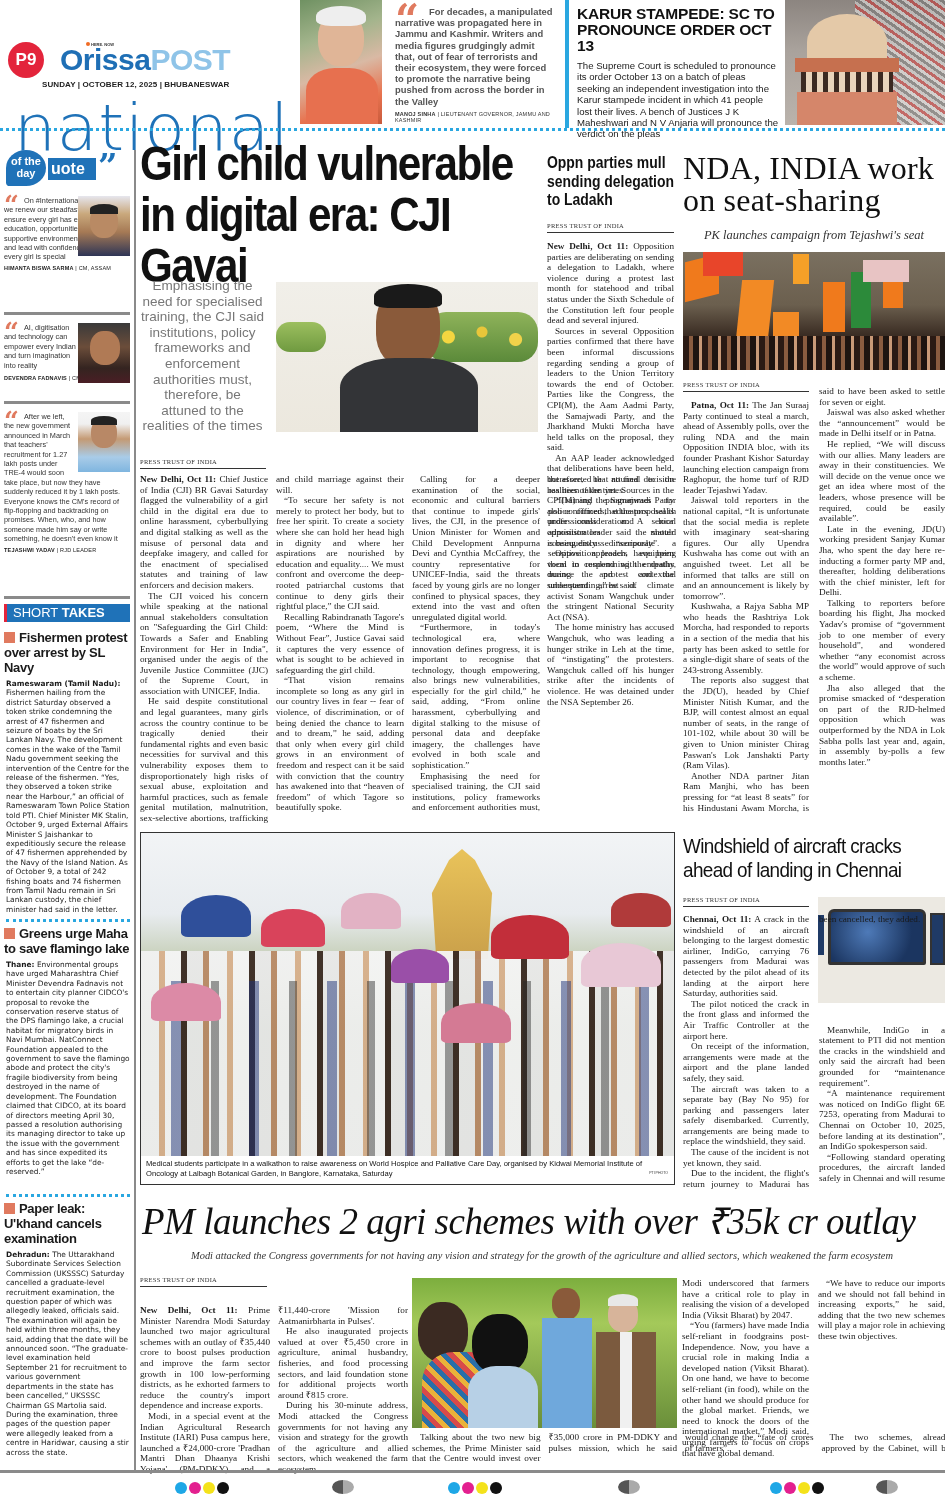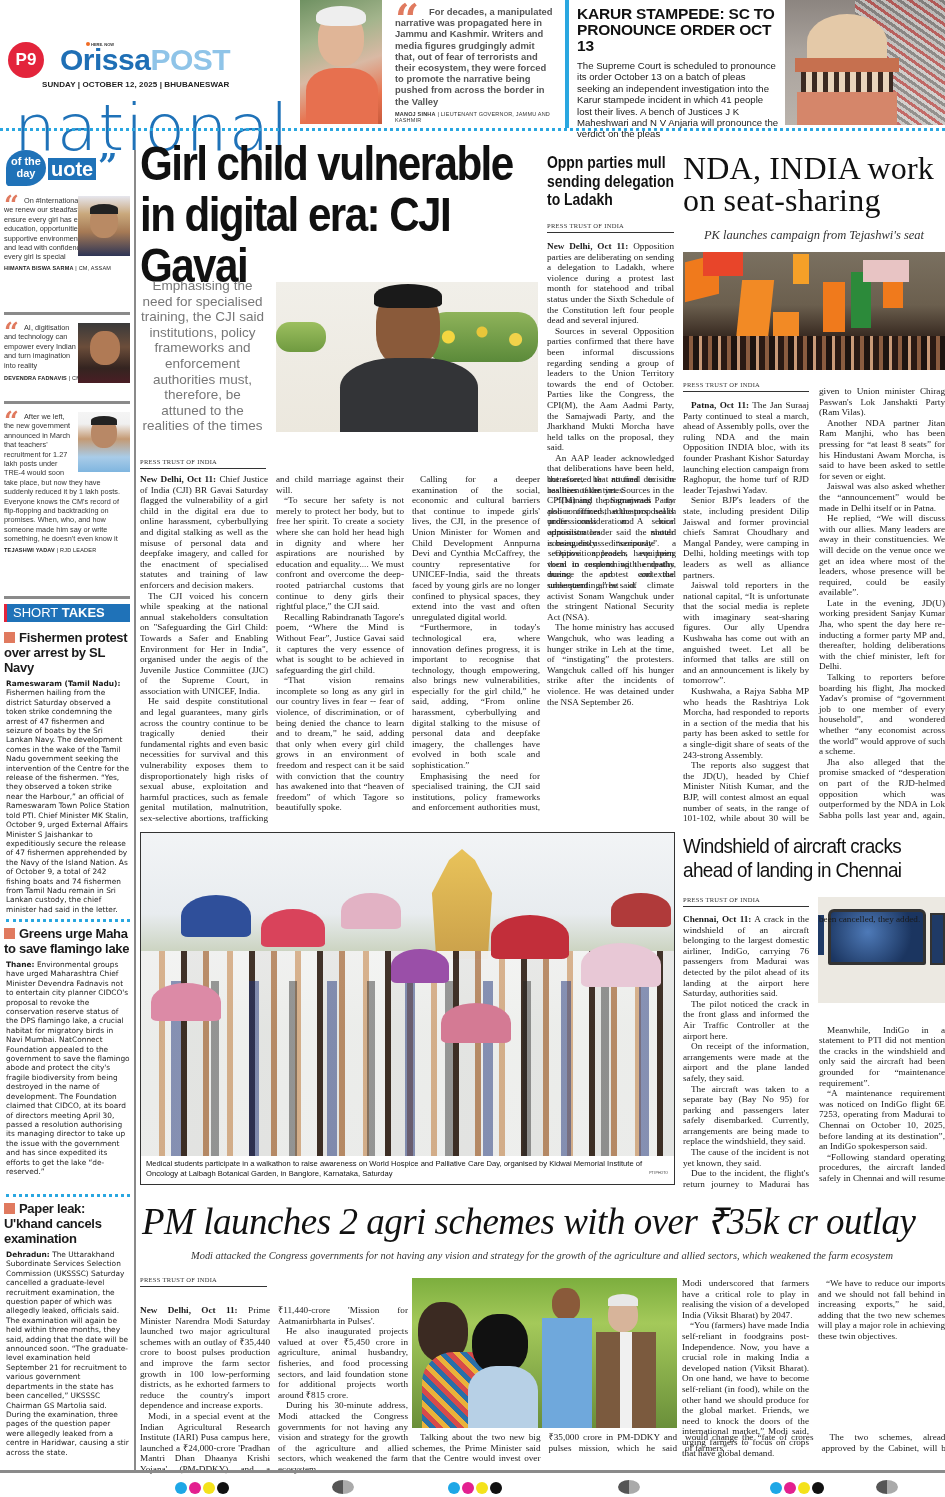--- a/index.html
+++ b/index.html
@@ -72,21 +72,21 @@
 
 <div class="abs dotline" style="left:0;top:128px;width:945px;"></div>
 
 <div class="abs vrule" style="left:134px;top:150px;height:1080px;"></div>
 
 <div class="abs" style="left:6px;top:150px;width:124px;height:36px;">
   <div class="abs sans" style="left:0;top:0;width:40px;height:36px;border-radius:50% 50% 50% 10%;background:#1f72b8;color:#fff;font-size:11px;line-height:12px;text-align:center;padding-top:5px;font-weight:bold;">
     <div>of the</div>
       <div>day</div>
   </div>
-  <div class="abs sans" style="left:42px;top:8px;height:22px;width:48px;background:#1f72b8;color:#fff;font-size:20px;font-weight:bold;line-height:22px;padding-left:3px;">uote</div>
+  <div class="abs sans" style="left:42px;top:8px;height:22px;width:48px;background:#1f72b8;color:#fff;font-size:16px;font-weight:bold;line-height:22px;padding-left:3px;">uote</div>
   <span class="abs qmark" style="left:92px;top:-4px;font-size:34px;color:#1f72b8;line-height:40px;">”</span>
 </div>
 
 <div class="abs" style="left:4px;top:196px;width:126px;">
 
   <div style="position:relative;height:112px;">
     <div class="abs photo" style="left:74px;top:0;width:52px;height:60px;background:linear-gradient(180deg,#e6e6ee 0%,#c9a87c 30%,#a67a55 60%,#2e3556 100%);">
       <div style="position:absolute;left:12px;top:10px;width:28px;height:32px;border-radius:45%;background:#b98a64;"></div>
       <div style="position:absolute;left:12px;top:8px;width:28px;height:10px;border-radius:50% 50% 0 0;background:#222;"></div>
     </div>
@@ -208,21 +208,20 @@
   <div style="position:absolute;left:180px;top:8px;width:46px;height:22px;background:#e8c4c4;"></div>
   <div style="position:absolute;left:90px;top:60px;width:26px;height:50px;background:#f28a25;"></div>
   <div style="position:absolute;left:0;top:84px;width:262px;height:34px;background:repeating-linear-gradient(90deg,#2a1a14 0 6px,#8a5c40 6px 10px,#1e1410 10px 16px,#c99a78 16px 19px);"></div>
 </div>
 <div class="abs" style="left:683px;top:381px;width:126px;">
   <div class="byline">PRESS TRUST OF INDIA</div>
 </div>
 <div class="abs body-text" style="left:683px;top:386px;width:262px;height:440px;column-count:2;column-gap:10px;column-fill:auto;">
   <div style="height:14px;"></div>
   <p><span class="dateline">Patna, Oct 11:</span><span> The Jan Suraaj Party continued to steal a march, ahead of Assembly polls, over the ruling NDA and the main Opposition INDIA bloc, with its founder Prashant Kishor Saturday launching election campaign from Raghopur, the home turf of RJD leader Tejashwi Yadav.</span></p>
-  <p>Senior BJP's leaders of the state, including president Dilip Jaiswal and former provincial chiefs Samrat Choudhary and Mangal Pandey, were camping in Delhi, holding meetings with top leaders as well as alliance partners.</p>
   <p>Jaiswal told reporters in the national capital, “It is unfortunate that the social media is replete with imaginary seat-sharing figures. Our ally Upendra Kushwaha has come out with an anguished tweet. Let all be informed that talks are still on and an announcement is likely by tomorrow”.</p>
   <p>Kushwaha, a Rajya Sabha MP who heads the Rashtriya Lok Morcha, had responded to reports in a section of the media that his party has been asked to settle for a single-digit share of seats of the 243-strong Assembly.</p>
   <p>The reports also suggest that the JD(U), headed by Chief Minister Nitish Kumar, and the BJP, will contest almost an equal number of seats, in the range of 101-102, while about 30 will be given to Union minister Chirag Paswan's Lok Janshakti Party (Ram Vilas).</p>
   <p>Another NDA partner Jitan Ram Manjhi, who has been pressing for “at least 8 seats” for his Hindustani Awam Morcha, is said to have been asked to settle for seven or eight.</p>
   <p>Jaiswal was also asked whether the “announcement” would be made in Delhi itself or in Patna.</p>
   <p>He replied, “We will discuss with our allies. Many leaders are away in their constituencies. We will decide on the venue once we get an idea where most of the leaders, whose presence will be required, could be easily available”.</p>
   <p>Late in the evening, JD(U) working president Sanjay Kumar Jha, who spent the day here re-inducting a former party MP and, thereafter, holding deliberations with the chief minister, left for Delhi.</p>
   <p>Talking to reporters before boarding his flight, Jha mocked Yadav's promise of “government job to one member of every household”, and wondered whether “any economist across the world” would approve of such a scheme.</p>
   <p>Jha also alleged that the promise smacked of “desperation on part of the RJD-helmed opposition which was outperformed by the NDA in Lok Sabha polls last year and, again, in assembly by-polls a few months later.”</p>
 </div>

